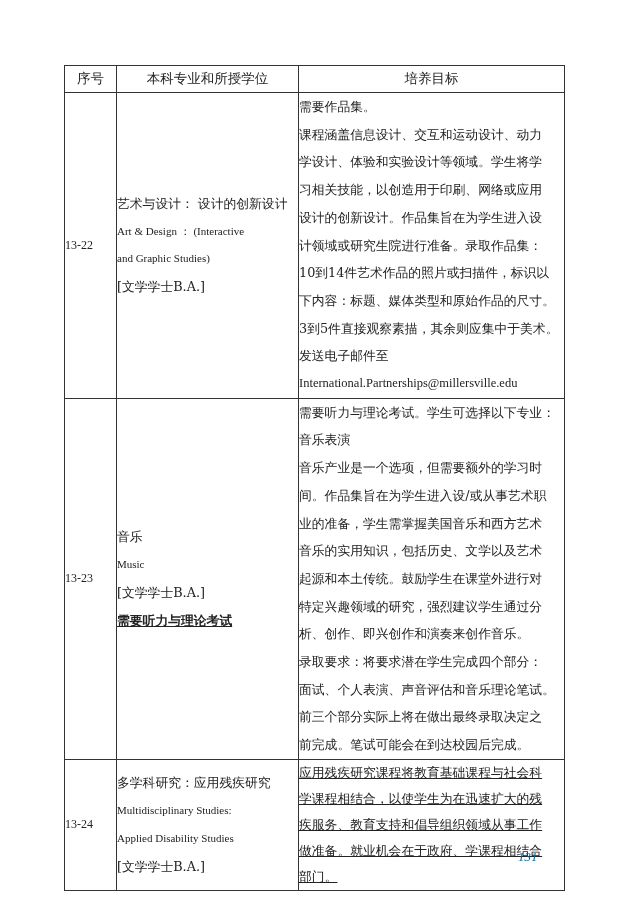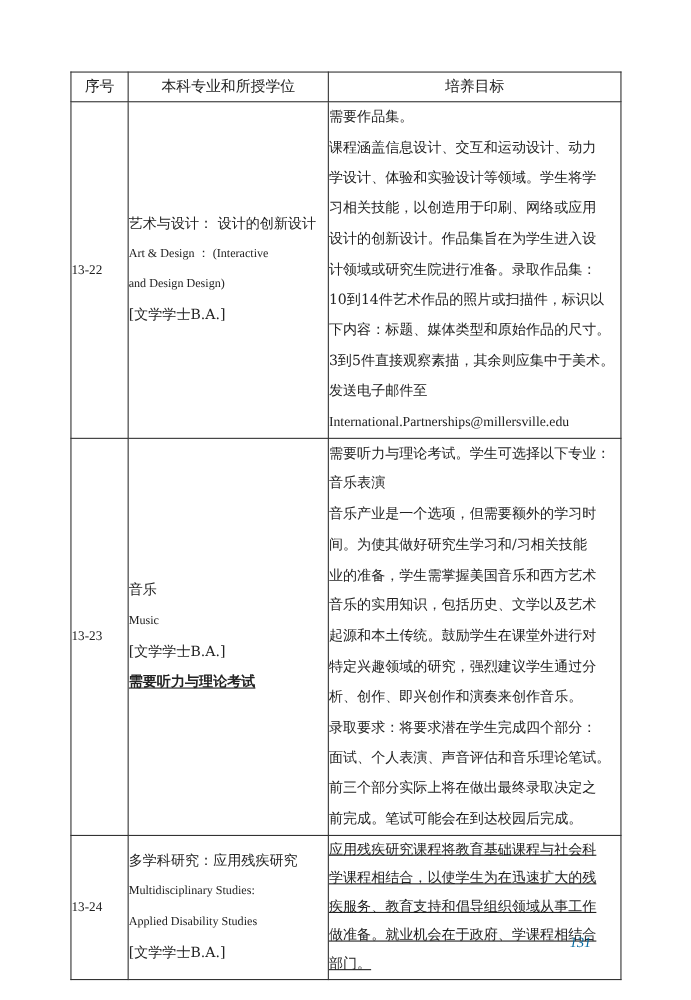--- a/index.html
+++ b/index.html
@@ -40,21 +40,21 @@
         <th>培养目标</th>
       </tr>
     </thead>
     <tbody>
 
       <tr style="height:277px;">
         <td class="num">13-22</td>
         <td class="major">
           <span class="line">艺术与设计： 设计的创新设计</span>
           <span class="line en">Art &amp; Design ：  (Interactive</span>
-          <span class="line en">and Design Design)</span>
+          <span class="line en">and Graphic Studies)</span>
           <span class="line">[文学学士B.A.]</span>
         </td>
         <td class="goal">
           <span class="line">需要作品集。</span>
           <span class="line">课程涵盖信息设计、交互和运动设计、动力</span>
           <span class="line">学设计、体验和实验设计等领域。学生将学</span>
           <span class="line">习相关技能，以创造用于印刷、网络或应用</span>
           <span class="line">设计的创新设计。作品集旨在为学生进入设</span>
           <span class="line">计领域或研究生院进行准备。录取作品集：</span>
           <span class="line">10到14件艺术作品的照片或扫描件，标识以</span>
@@ -70,21 +70,21 @@
         <td class="major">
           <span class="line">音乐</span>
           <span class="line en">Music</span>
           <span class="line">[文学学士B.A.]</span>
           <span class="line ul">需要听力与理论考试</span>
         </td>
         <td class="goal">
           <span class="line">需要听力与理论考试。学生可选择以下专业：</span>
           <span class="line">音乐表演</span>
           <span class="line">音乐产业是一个选项，但需要额外的学习时</span>
-          <span class="line">间。为使其做好研究生学习和/习相关技能</span>
+          <span class="line">间。作品集旨在为学生进入设/或从事艺术职</span>
           <span class="line">业的准备，学生需掌握美国音乐和西方艺术</span>
           <span class="line">音乐的实用知识，包括历史、文学以及艺术</span>
           <span class="line">起源和本土传统。鼓励学生在课堂外进行对</span>
           <span class="line">特定兴趣领域的研究，强烈建议学生通过分</span>
           <span class="line">析、创作、即兴创作和演奏来创作音乐。</span>
           <span class="line">录取要求：将要求潜在学生完成四个部分：</span>
           <span class="line">面试、个人表演、声音评估和音乐理论笔试。</span>
           <span class="line">前三个部分实际上将在做出最终录取决定之</span>
           <span class="line">前完成。笔试可能会在到达校园后完成。</span>
         </td>

